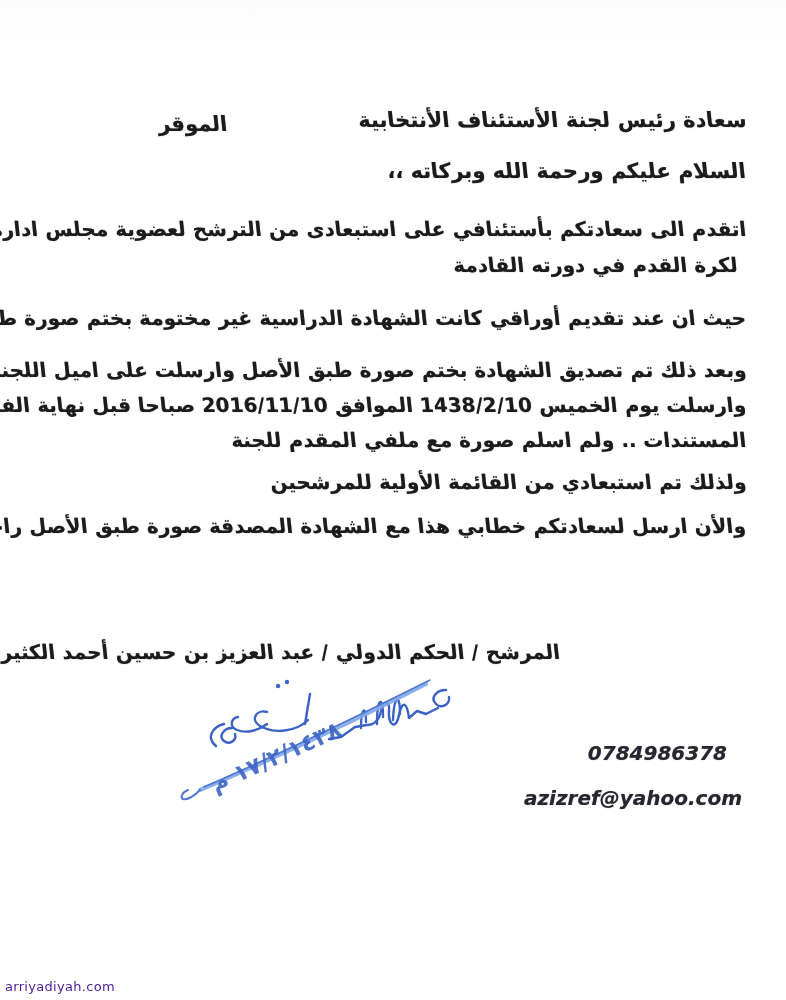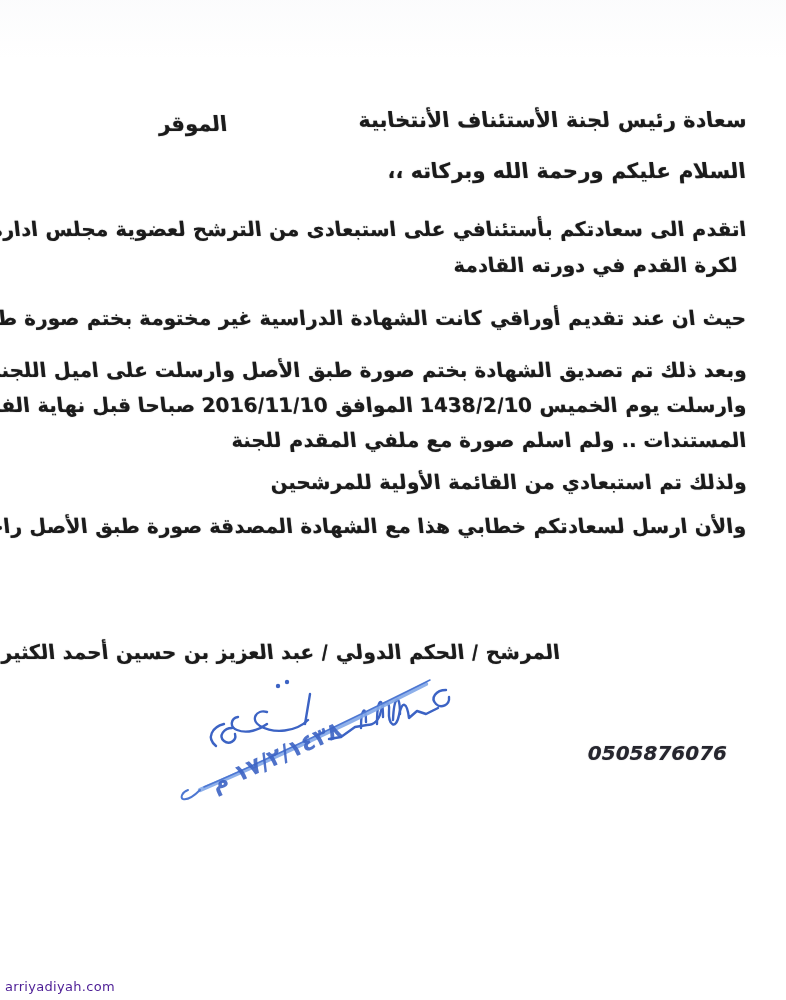--- a/index.html
+++ b/index.html
@@ -113,17 +113,18 @@
     </g>
     <g fill="none" stroke-linecap="round" stroke-linejoin="round">
       <path d="M50,122 C120,92 210,50 276,16" stroke="#82a7e8" stroke-width="4.2" opacity="0.9"></path>
       <path d="M54,119 C130,86 216,44 280,12" stroke="#4d77d2" stroke-width="1.6"></path>
       <path d="M50,122 c-7,7 -13,10 -17,9 c-3,-1 -1,-7 5,-9" stroke="#4d77d2" stroke-width="2"></path>
     </g>
   </svg>
 
   <div class="signature-date">١٧/٢/١٤٣٨ م</div>
 
-  <div class="latin l-phone">0505876076</div>
+  <div class="latin l-phone">0784986378</div>
+  <div class="latin l-email">azizref@yahoo.com</div>
 
   <div class="watermark">arriyadiyah.com</div>
 
 </div>
 
 </body></html>

